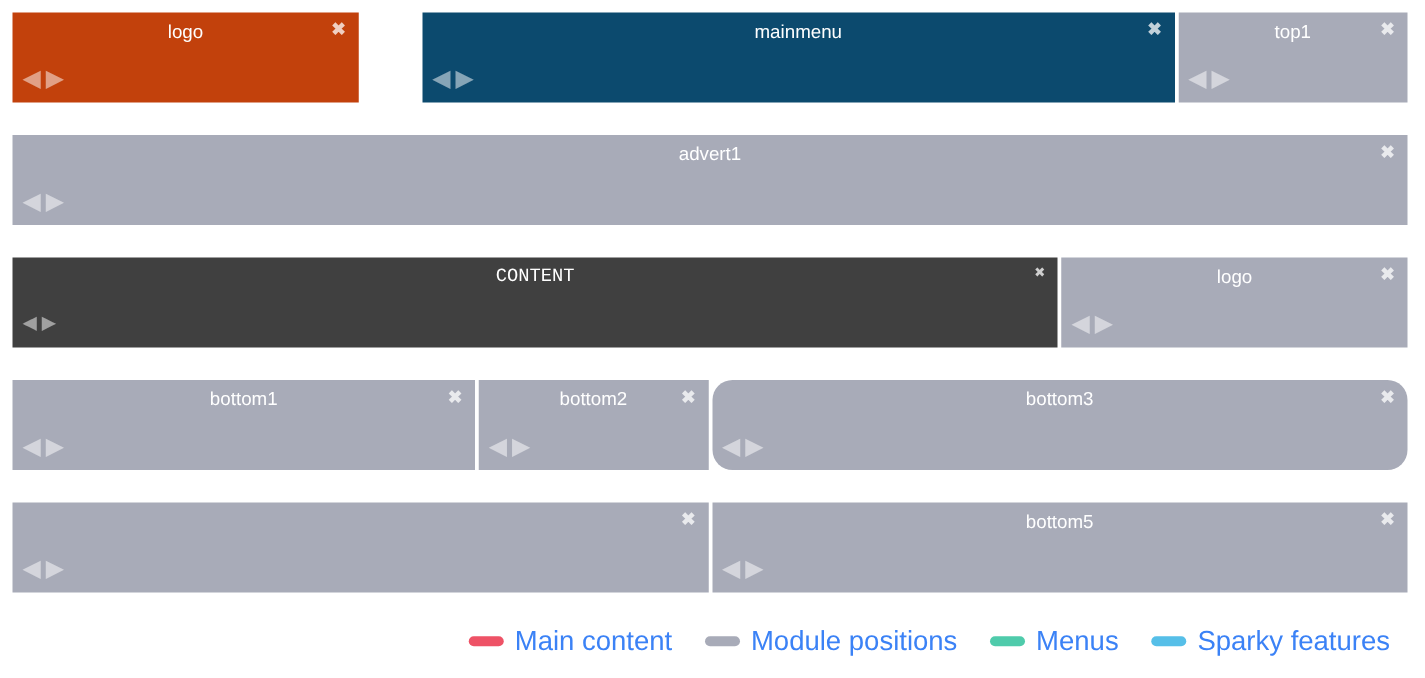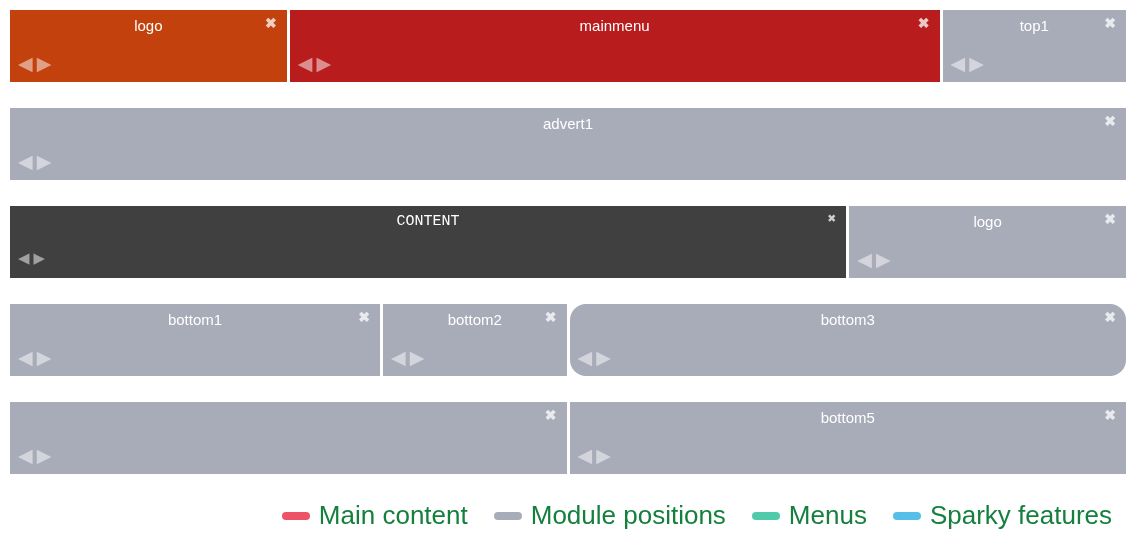--- a/index.html
+++ b/index.html
@@ -47,37 +47,37 @@
     color: rgba(255,255,255,0.5);
     font-size: 19px; line-height: 1;
     cursor: pointer;
   }
   .legend {
     display: flex; justify-content: flex-end; align-items: center;
     gap: 26px; padding-right: 14px;
   }
   .legend-item { display: flex; align-items: center; gap: 9px; }
   .legend-swatch { width: 28px; height: 8px; border-radius: 4px; }
-  .legend-label { font-size: 26px; color: #15803d; }
+  .legend-label { font-size: 22px; color: #3b82f6; }
 </style>
 </head>
 <body>
 
 <div class="canvas">
 
   <div class="row">
     <div class="block span-3" style="background-color: #c2410c;">
       <span class="block-label">logo</span>
       <span class="block-close">✖</span>
       <span class="block-arrows">
         <span class="arrow">◀</span>
         <span class="arrow">▶</span>
       </span>
     </div>
-    <div class="block span-7" style="background-color: #b91c1c;">
+    <div class="block span-7" style="background-color: #0c4a6e; margin-left: 48px;">
       <span class="block-label">mainmenu</span>
       <span class="block-close">✖</span>
       <span class="block-arrows">
         <span class="arrow">◀</span>
         <span class="arrow">▶</span>
       </span>
     </div>
     <div class="block span-2" style="background-color: rgb(168, 171, 184);">
       <span class="block-label">top1</span>
       <span class="block-close">✖</span>

